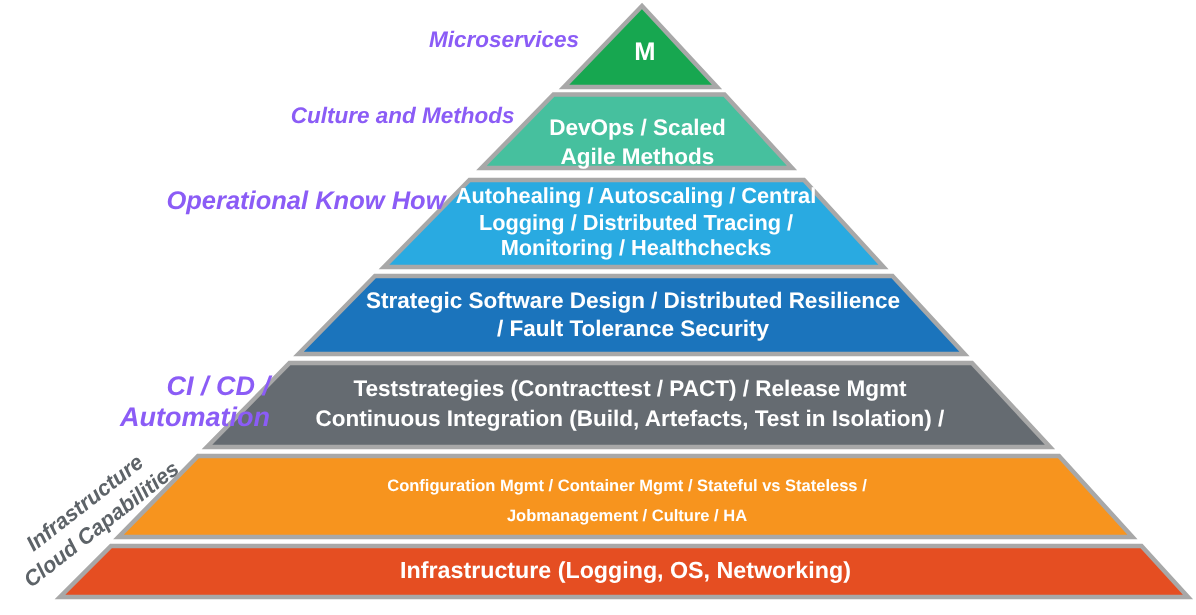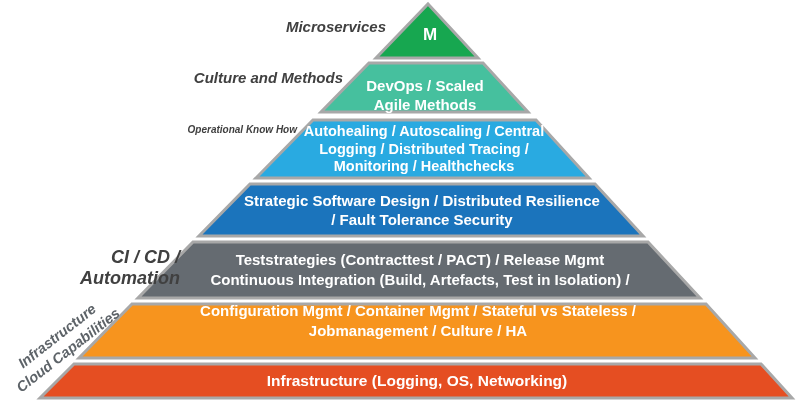--- a/index.html
+++ b/index.html
@@ -7,37 +7,37 @@
     position:relative;width:797px;height:410px;background:#ffffff;
     font-family:"Liberation Sans",sans-serif;overflow:hidden;
   }
   .stage svg{position:absolute;left:0;top:0;}
   .band-text{
     position:absolute;text-align:center;color:#ffffff;font-weight:bold;
     pointer-events:none;
   }
   .side-label{
     position:absolute;text-align:right;font-style:italic;font-weight:bold;
-    color:#404040;pointer-events:none;
+    color:#8b5cf6;pointer-events:none;
   }
   .rot-label{
     position:absolute;text-align:center;font-style:italic;font-weight:bold;
     color:#5d6368;transform:rotate(-38deg);pointer-events:none;
     font-size:14.5px;line-height:18px;
   }
   .t-apex{left:400px;top:25px;width:60px;font-size:17px;line-height:20px;}
   .t-l2{left:275px;top:76px;width:300px;font-size:15px;line-height:19px;}
   .t-l3{left:264px;top:123px;width:320px;font-size:14.5px;line-height:17.5px;}
   .t-l4{left:207px;top:191px;width:430px;font-size:15px;line-height:19px;}
   .t-l5{left:160px;top:250px;width:520px;font-size:15px;line-height:19.5px;}
-  .t-l6{left:118px;top:301px;width:600px;font-size:15px;line-height:19.5px;}
+  .t-l6{left:118px;top:315px;width:600px;font-size:11px;line-height:19.5px;}
   .t-l7{left:67px;top:371px;width:700px;font-size:15.5px;line-height:20px;}
   .lab-1{left:180px;top:18px;width:206px;font-size:15px;}
   .lab-2{left:140px;top:69px;width:203px;font-size:15px;}
-  .lab-3{left:90px;top:124px;width:207px;font-size:10px;}
+  .lab-3{left:90px;top:124px;width:207px;font-size:17px;}
   .lab-4{left:10px;top:187px;width:220px;font-size:15px;}
   .lab-5{left:20px;top:247px;width:160px;font-size:18px;}
   .lab-6{left:-30px;top:325px;width:185px;}
 </style>
 </head>
 <body>
 
 <div class="stage">
 
   <svg width="797" height="410" viewBox="0 0 797 410">

